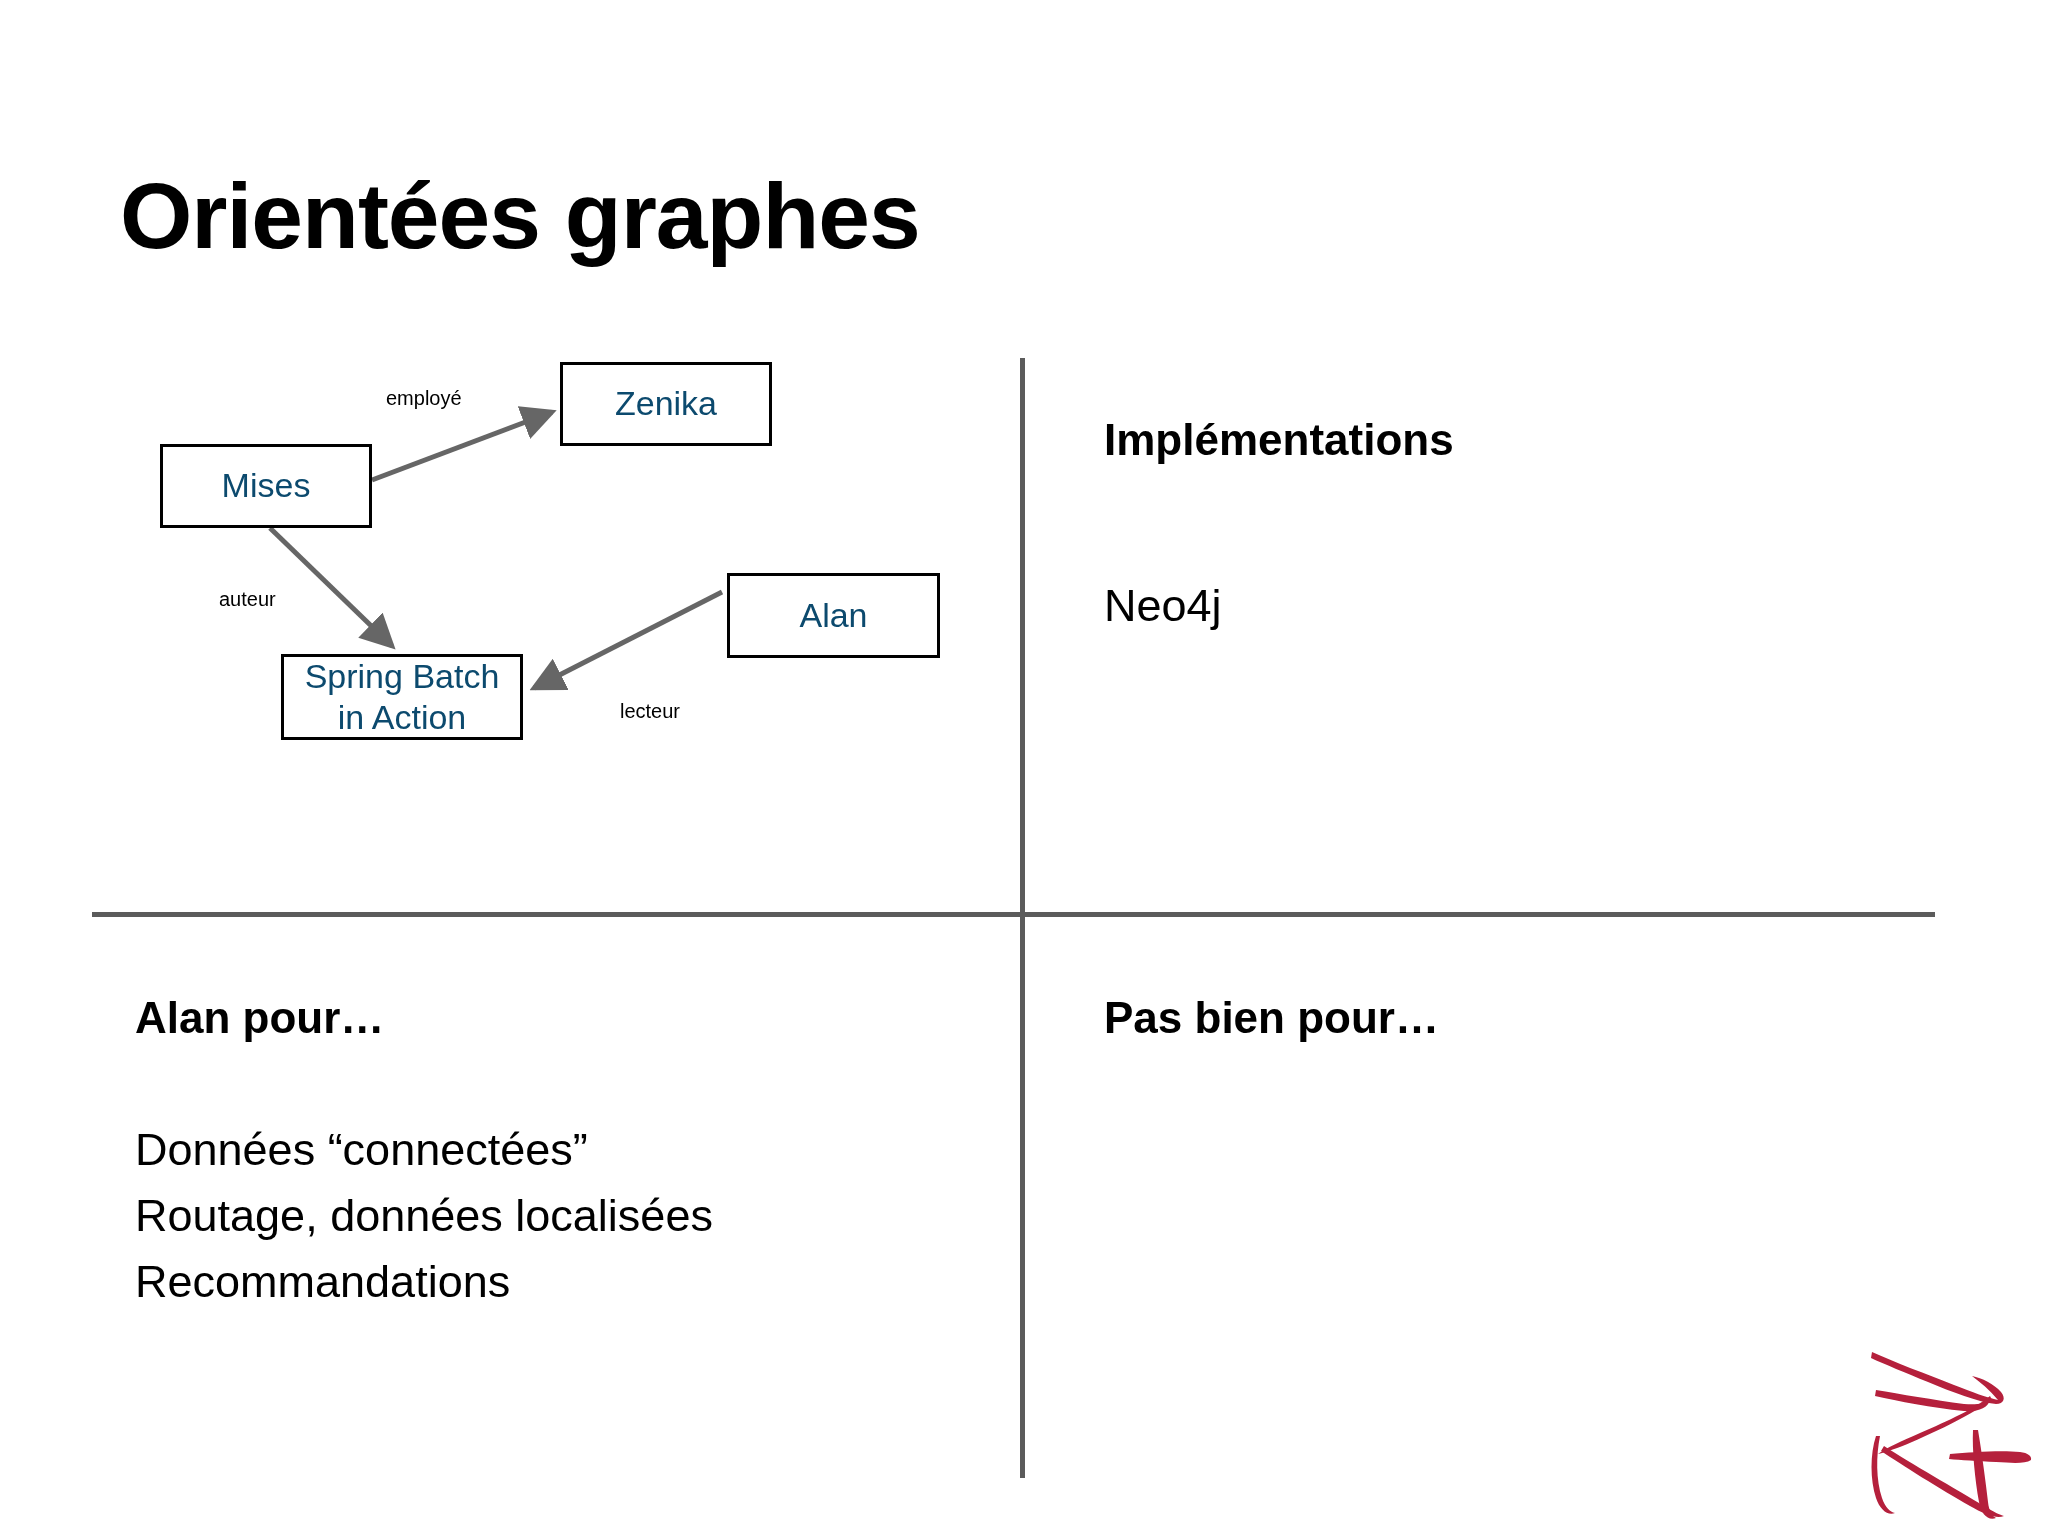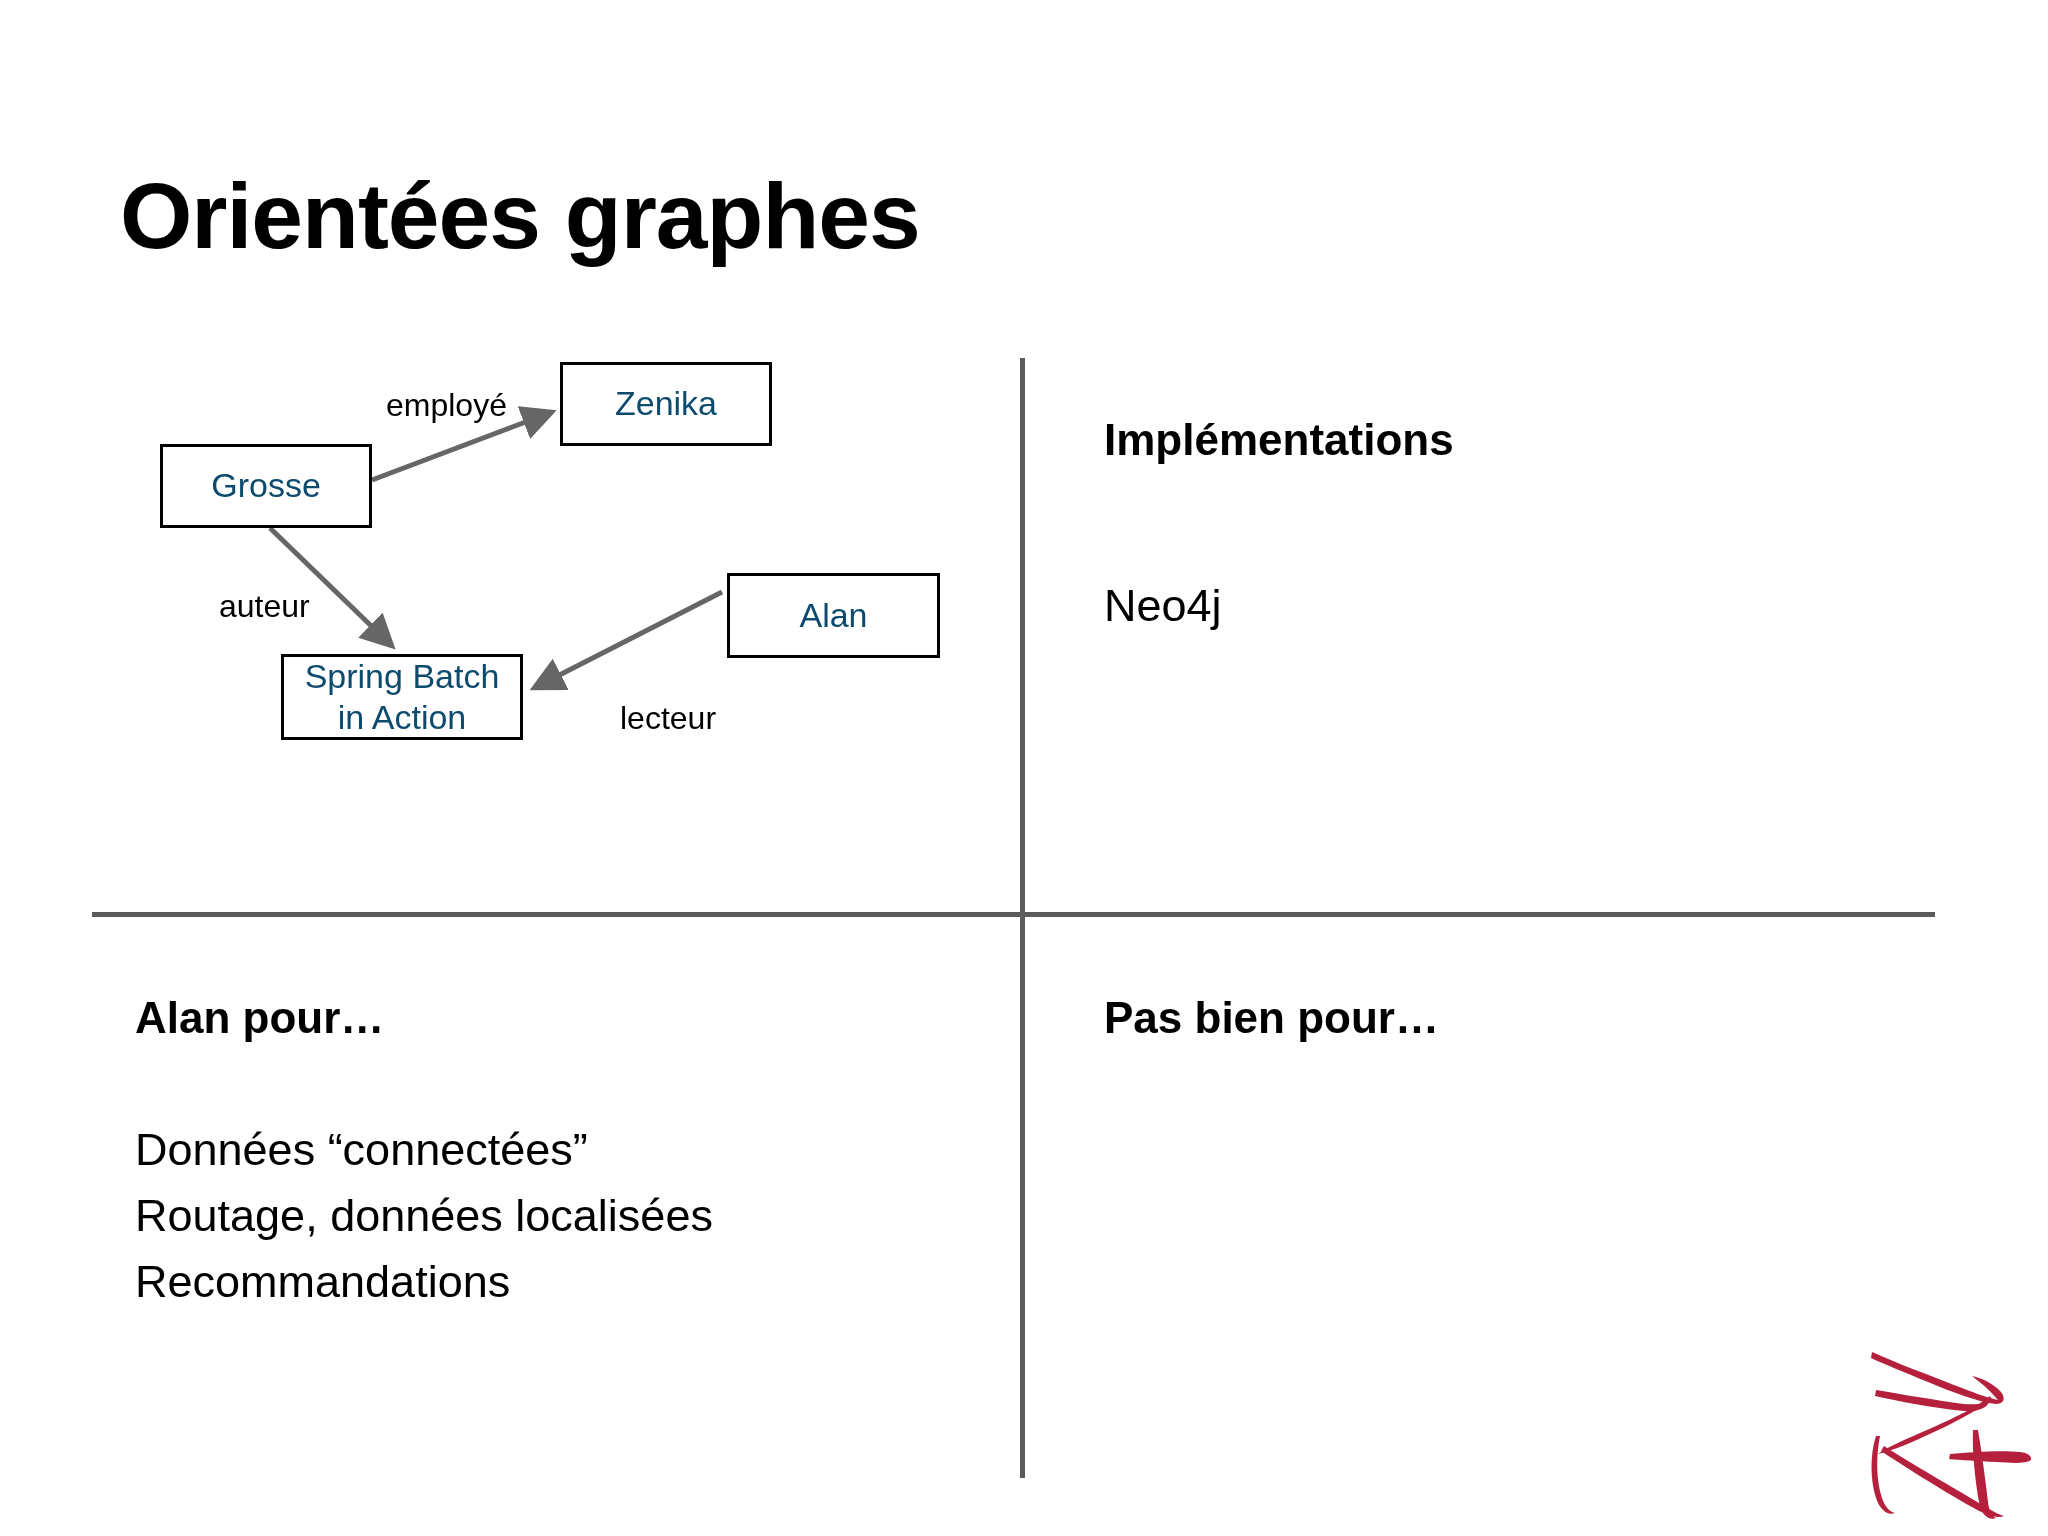--- a/index.html
+++ b/index.html
@@ -77,21 +77,21 @@
     line-height: 1.22;
     color: #0c4a6e;
   }
   #node-arnaud  { left: 160px; top: 114px; width: 212px; height: 84px; }
   #node-zenika  { left: 560px; top: 32px;  width: 212px; height: 84px; }
   #node-spring  { left: 281px; top: 324px; width: 242px; height: 86px; }
   #node-alan    { left: 727px; top: 243px; width: 213px; height: 85px; }
 
   .edge-label {
     position: absolute;
-    font-size: 32px;
+    font-size: 20px;
     color: #000000;
     white-space: nowrap;
   }
   #edge-label-employe { left: 386px; top: 57px; }
   #edge-label-auteur  { left: 219px; top: 258px; }
   #edge-label-lecteur { left: 620px; top: 370px; }
 
   
   .quadrant-heading {
     position: absolute;
@@ -141,21 +141,21 @@
         </marker>
       </defs>
 
       <line x1="372" y1="150" x2="552" y2="82" stroke="#666666" stroke-width="5" marker-end="url(#arrowhead)"></line>
 
       <line x1="270" y1="198" x2="392" y2="316" stroke="#666666" stroke-width="5" marker-end="url(#arrowhead)"></line>
 
       <line x1="722" y1="262" x2="534" y2="358" stroke="#666666" stroke-width="5" marker-end="url(#arrowhead)"></line>
     </svg>
 
-    <div class="node-box" id="node-arnaud">Grosse</div>
+    <div class="node-box" id="node-arnaud">Mises</div>
 
     <div class="node-box" id="node-zenika">Zenika</div>
 
     <div class="node-box" id="node-spring" style="white-space: pre-line;">Spring Batch
 in Action</div>
 
     <div class="node-box" id="node-alan">Alan</div>
 
     <div class="edge-label" id="edge-label-employe">employé</div>
 

